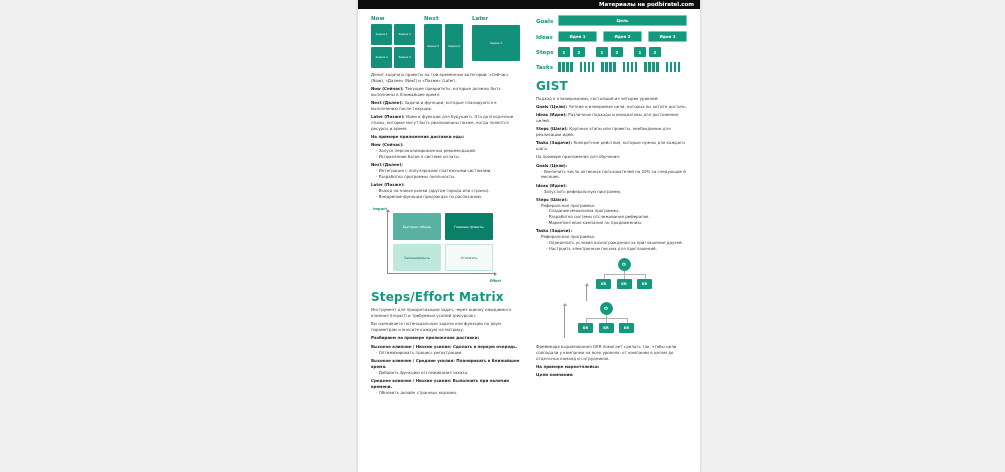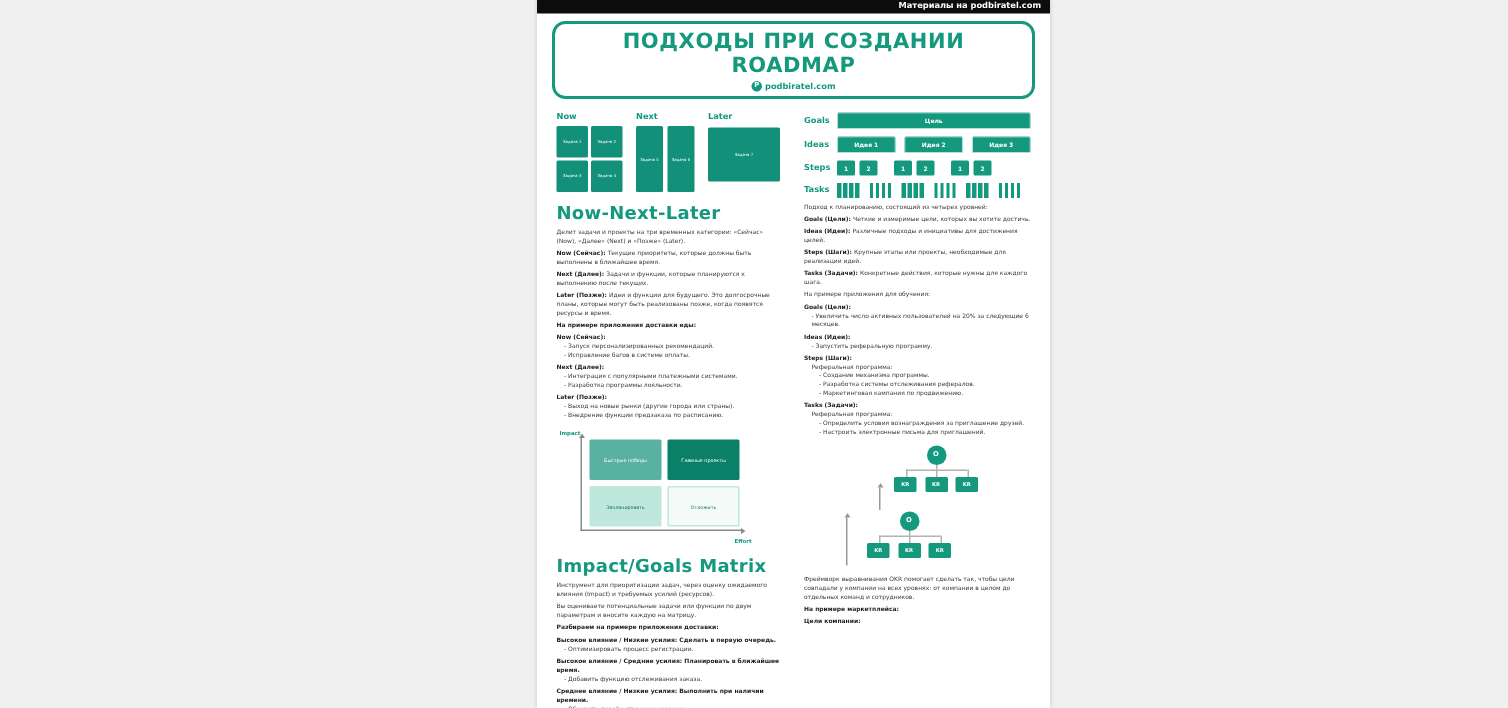--- a/index.html
+++ b/index.html
@@ -88,27 +88,20 @@
       border-left:2px solid transparent;border-right:2px solid transparent;
       border-bottom:3px solid #999}
 </style>
 </head>
 <body>
 
 <div class="poster">
   <div class="topbar">
     <span>Материалы на podbiratel.com</span>
   </div>
-  <div class="header-box">
-    <div class="title">ПОДХОДЫ ПРИ СОЗДАНИИ ROADMAP</div>
-    <div class="brand">
-      <span class="logo">P</span>
-      <span>podbiratel.com</span>
-    </div>
-  </div>
   <div class="columns">
     <div class="col">
       <div class="nnl" id="nnl-diagram">
           <div>
             <div class="nnl-label">Now</div>
             <div class="nnl-grid">
               <div class="nnl-box">Задача 1</div>
               <div class="nnl-box">Задача 2</div>
               <div class="nnl-box">Задача 3</div>
               <div class="nnl-box">Задача 4</div>
@@ -121,21 +114,20 @@
               <div class="nnl-box">Задача 6</div>
             </div>
           </div>
           <div>
             <div class="nnl-label">Later</div>
             <div class="nnl-wide">
               <div class="nnl-box">Задача 7</div>
             </div>
           </div>
         </div>
-      <h2 class="section">Now-Next-Later</h2>
       <div id="nnl-text">
           <div class="p">Делит задачи и проекты на три временных категории: «Сейчас» (Now), «Далее» (Next) и «Позже» (Later).</div>
           <div class="p"><b>Now (Сейчас): </b>Текущие приоритеты, которые должны быть выполнены в ближайшее время.</div>
           <div class="p"><b>Next (Далее): </b>Задачи и функции, которые планируются к выполнению после текущих.</div>
           <div class="p"><b>Later (Позже): </b>Идеи и функции для будущего. Это долгосрочные планы, которые могут быть реализованы позже, когда появятся ресурсы и время.</div>
           <div class="p bold">На примере приложения доставки еды:</div>
           <div class="group">
             <div class="g-head">Now (Сейчас):</div>
             <div class="g-items">
               <div class="li">Запуск персонализированных рекомендаций.</div>
@@ -162,21 +154,21 @@
         <div class="m-y"></div>
         <div class="m-x"></div>
         <div class="m-grid" id="matrix-grid">
             <div class="m-q mid">Быстрые победы</div>
             <div class="m-q dark">Главные проекты</div>
             <div class="m-q light">Запланировать</div>
             <div class="m-q pale">Отложить</div>
           </div>
         <span class="m-effort">Effort</span>
       </div>
-      <h2 class="section">Impact/Goals Matrix</h2>
+      <h2 class="section">Steps/Effort Matrix</h2>
       <div id="matrix-text">
           <div class="p">Инструмент для приоритизации задач, через оценку ожидаемого влияния (Impact) и требуемых усилий (ресурсов).</div>
           <div class="p">Вы оцениваете потенциальные задачи или функции по двум параметрам и вносите каждую на матрицу.</div>
           <div class="p bold">Разбираем на примере приложения доставки:</div>
           <div class="group">
             <div class="g-head">Высокое влияние / Низкие усилия: Сделать в первую очередь.</div>
             <div class="g-items">
               <div class="li">Оптимизировать процесс регистрации.</div>
             </div>
           </div>
@@ -262,20 +254,21 @@
               </div>
               <div class="tick-group">
                 <div class="tick"></div>
                 <div class="tick"></div>
                 <div class="tick"></div>
                 <div class="tick"></div>
               </div>
             </div>
           </div>
         </div>
+      <h2 class="section">GIST</h2>
       <div id="gist-text">
           <div class="p">Подход к планированию, состоящий из четырех уровней:</div>
           <div class="p"><b>Goals (Цели): </b>Четкие и измеримые цели, которых вы хотите достичь.</div>
           <div class="p"><b>Ideas (Идеи): </b>Различные подходы и инициативы для достижения целей.</div>
           <div class="p"><b>Steps (Шаги): </b>Крупные этапы или проекты, необходимые для реализации идей.</div>
           <div class="p"><b>Tasks (Задачи): </b>Конкретные действия, которые нужны для каждого шага.</div>
           <div class="p">На примере приложения для обучения:</div>
           <div class="group">
             <div class="g-head">Goals (Цели):</div>
             <div class="g-items">

